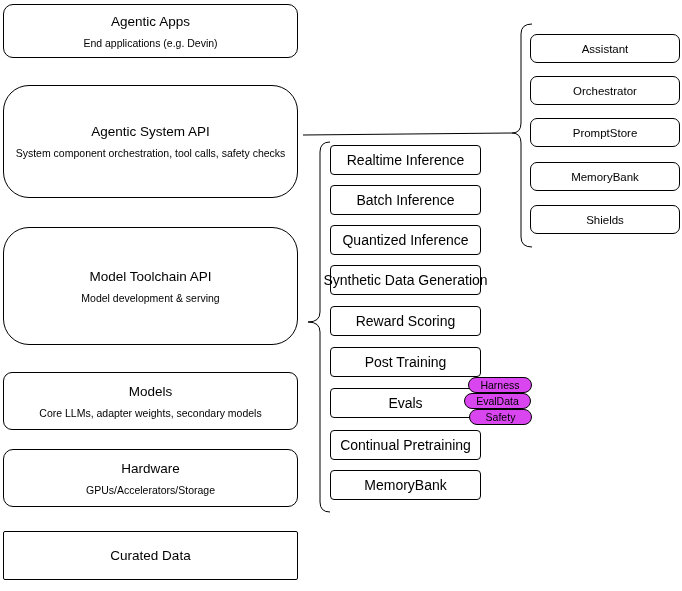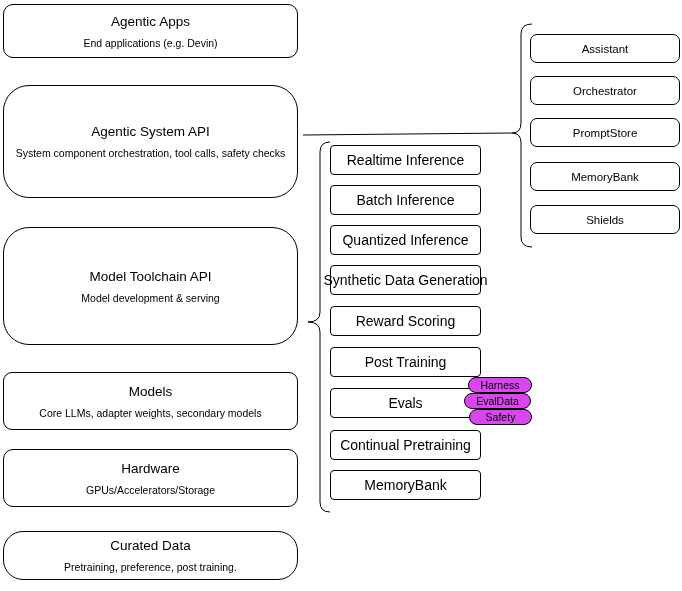--- a/index.html
+++ b/index.html
@@ -107,23 +107,22 @@
   <div class="node lbox" style="top:372px;height:58px;border-radius:9px;">
     <span class="t">Models</span>
     <span class="s">Core LLMs, adapter weights, secondary models</span>
   </div>
 
   <div class="node lbox" style="top:449px;height:58px;border-radius:10px;">
     <span class="t">Hardware</span>
     <span class="s">GPUs/Accelerators/Storage</span>
   </div>
 
-  <div class="node lbox" style="top:531px;height:49px;border-radius:20px;">
+  <div class="node lbox" style="top:531px;height:49px;border-radius:2px;">
     <span class="t">Curated Data</span>
-    <span class="s">Pretraining, preference, post training.</span>
   </div>
 
   <div class="node mbox" style="top:145px;">
     <span>Realtime Inference</span>
   </div>
   <div class="node mbox" style="top:185px;">
     <span>Batch Inference</span>
   </div>
   <div class="node mbox" style="top:225px;">
     <span>Quantized Inference</span>

